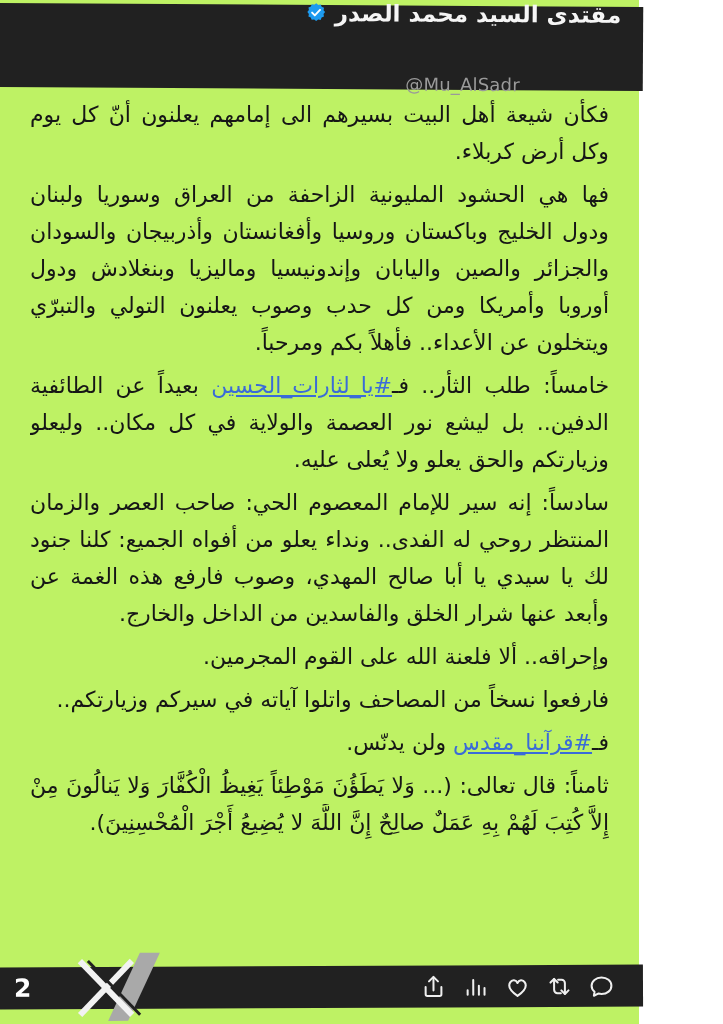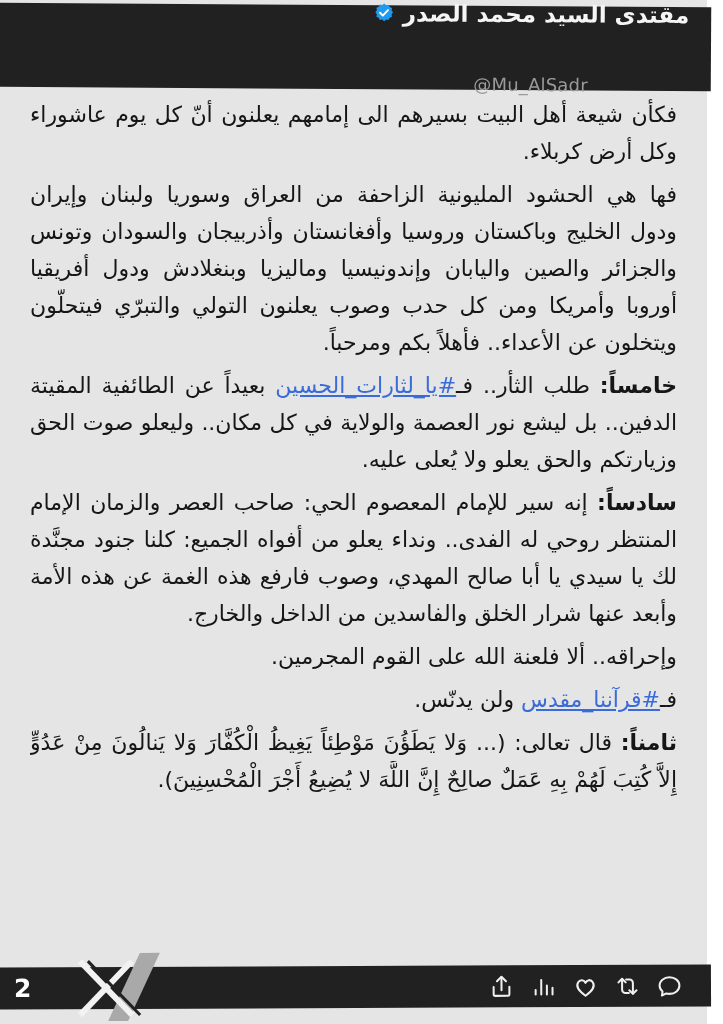--- a/index.html
+++ b/index.html
@@ -1,39 +1,39 @@
 <!DOCTYPE html>
 <html lang="ar"><head>
 <meta charset="utf-8">
 <style>
   html,body{margin:0;padding:0;}
   body{width:723px;height:1024px;overflow:hidden;background:#ffffff;
        font-family:"DejaVu Sans","Liberation Sans",sans-serif;}
-  .page{position:relative;width:707px;height:1024px;background:#e5e5e5;}
+  .page{position:relative;width:639px;height:1024px;background:#bef264;}
 
   
   .bar{position:absolute;left:-4px;right:-4px;background:#212121;}
   .header{top:5px;height:84px;transform:rotate(0.35deg);transform-origin:50% 50%;}
   .footer{top:966px;height:42px;transform:rotate(-0.25deg);transform-origin:50% 50%;}
 
   .header-inner{position:absolute;right:22px;top:0;height:100%;
     display:flex;flex-direction:column;justify-content:center;align-items:center;gap:3px;}
   .title-row{direction:rtl;display:flex;align-items:center;gap:8px;}
   .name{color:#f5f5f5;font-weight:700;font-size:23px;white-space:nowrap;}
   .badge{width:22px;height:22px;flex:0 0 auto;}
   .handle{color:#9a9a9a;font-size:18px;letter-spacing:.2px;margin-top:44px;}
 
   
   #body-text{position:absolute;top:96px;right:0;left:0;padding:0 30px;direction:rtl;
     color:#161616;font-size:22px;}
   .para{margin:0 0 6px 0;}
   .line{height:37px;line-height:37px;overflow:hidden;
     text-align:justify;text-align-last:justify;white-space:normal;}
   .line.last{text-align:center;text-align-last:right;}
-  .run-b{font-weight:700;}
+  .run-b{font-weight:400;}
   .run-l{color:#3a6bd8;text-decoration:underline;}
 
   
   .pagenum{position:absolute;left:18px;top:50%;transform:translateY(-50%);
     color:#fff;font-weight:700;font-size:25px;}
   .xlogo{position:absolute;left:70px;top:-8px;width:110px;height:58px;overflow:visible;}
   .ficons{position:absolute;right:28px;top:0;height:100%;display:flex;align-items:center;gap:15px;}
   .ficons svg{width:27px;height:27px;display:block;}
 </style>
 </head>
@@ -74,20 +74,23 @@
       <div class="para">
         <div class="line"><span class="run-b">سادساً:</span><span> إنه سير للإمام المعصوم الحي: صاحب العصر والزمان الإمام الحجة</span></div>
         <div class="line"><span>المنتظر روحي له الفدى.. ونداء يعلو من أفواه الجميع: كلنا جنود مجنَّدة</span></div>
         <div class="line"><span>لك يا سيدي يا أبا صالح المهدي، وصوب فارفع هذه الغمة عن هذه الأمة</span></div>
         <div class="line last"><span>وأبعد عنها شرار الخلق والفاسدين من الداخل والخارج.</span></div>
       </div>
       <div class="para">
         <div class="line last"><span>وإحراقه.. ألا فلعنة الله على القوم المجرمين.</span></div>
       </div>
       <div class="para">
+        <div class="line last"><span>فارفعوا نسخاً من المصاحف واتلوا آياته في سيركم وزيارتكم..</span></div>
+      </div>
+      <div class="para">
         <div class="line last"><span>فـ</span><span class="run-l">#قرآننا_مقدس</span><span> ولن يدنّس.</span></div>
       </div>
       <div class="para">
         <div class="line"><span class="run-b">ثامناً:</span><span> قال تعالى: (... وَلا يَطَؤُنَ مَوْطِئاً يَغِيظُ الْكُفَّارَ وَلا يَنالُونَ مِنْ عَدُوٍّ نَيْلاً</span></div>
         <div class="line last"><span>إِلاَّ كُتِبَ لَهُمْ بِهِ عَمَلٌ صالِحٌ إِنَّ اللَّهَ لا يُضِيعُ أَجْرَ الْمُحْسِنِينَ).</span></div>
       </div>
     </div>
 
   <div class="bar footer">
     <span class="pagenum">2</span>

